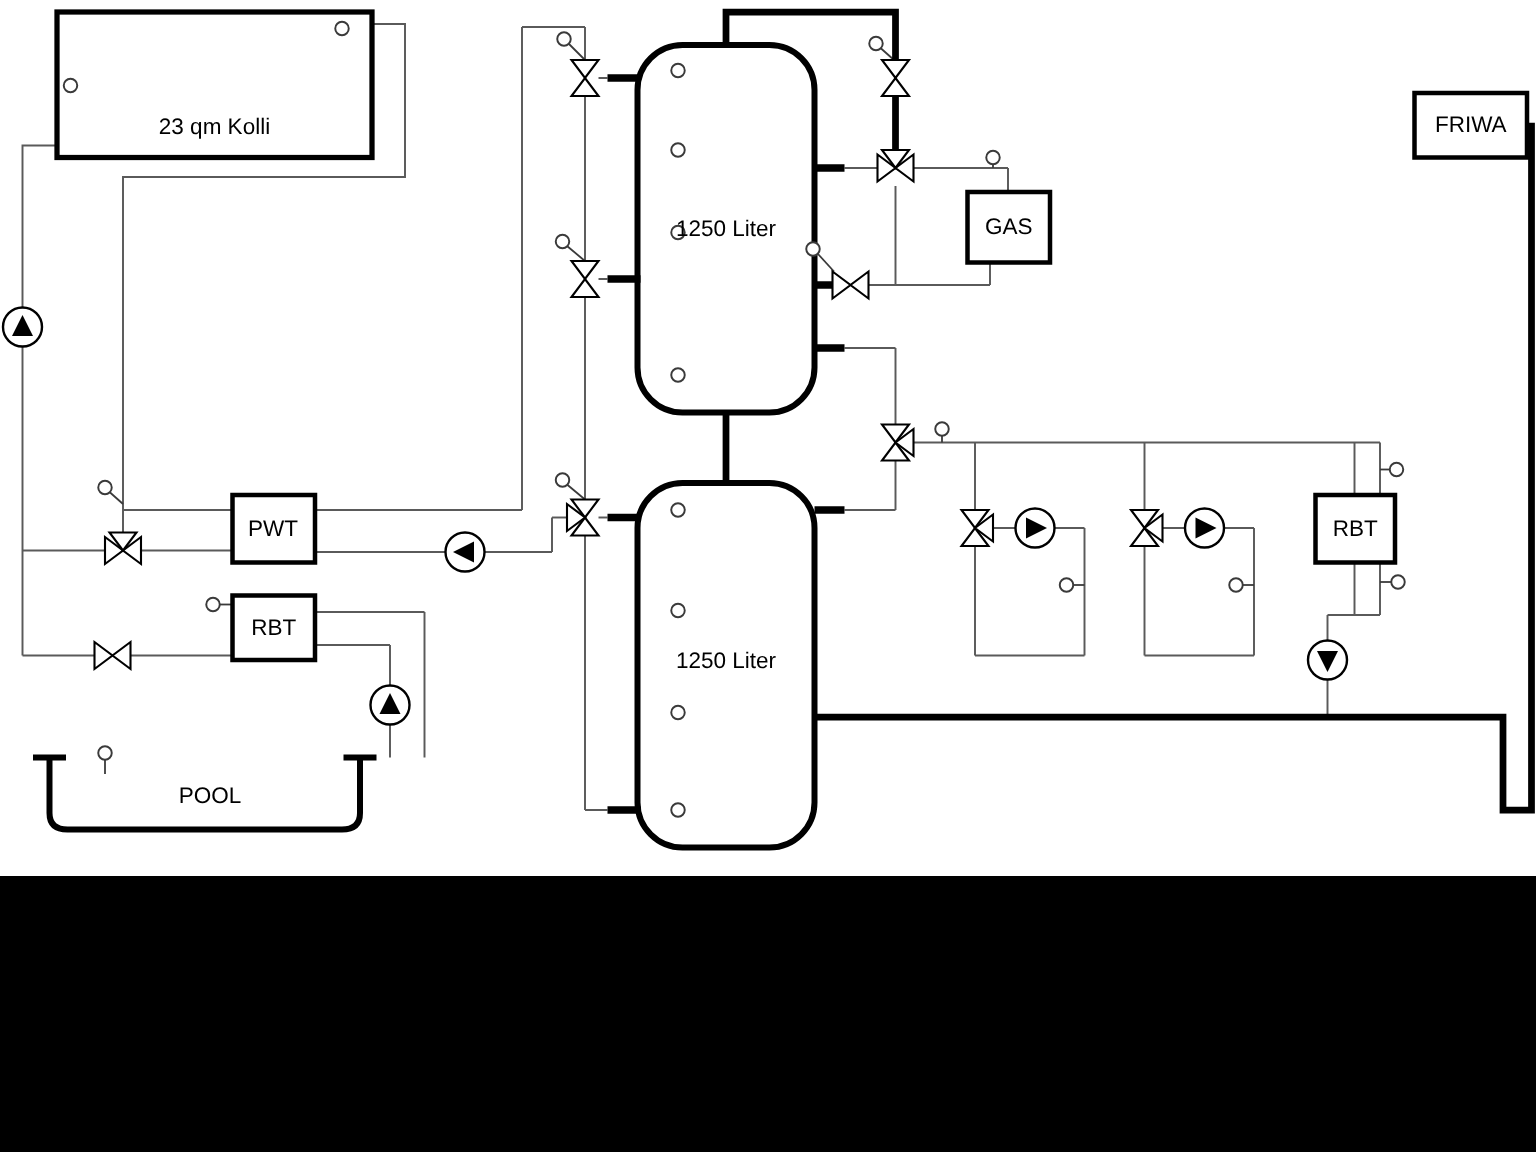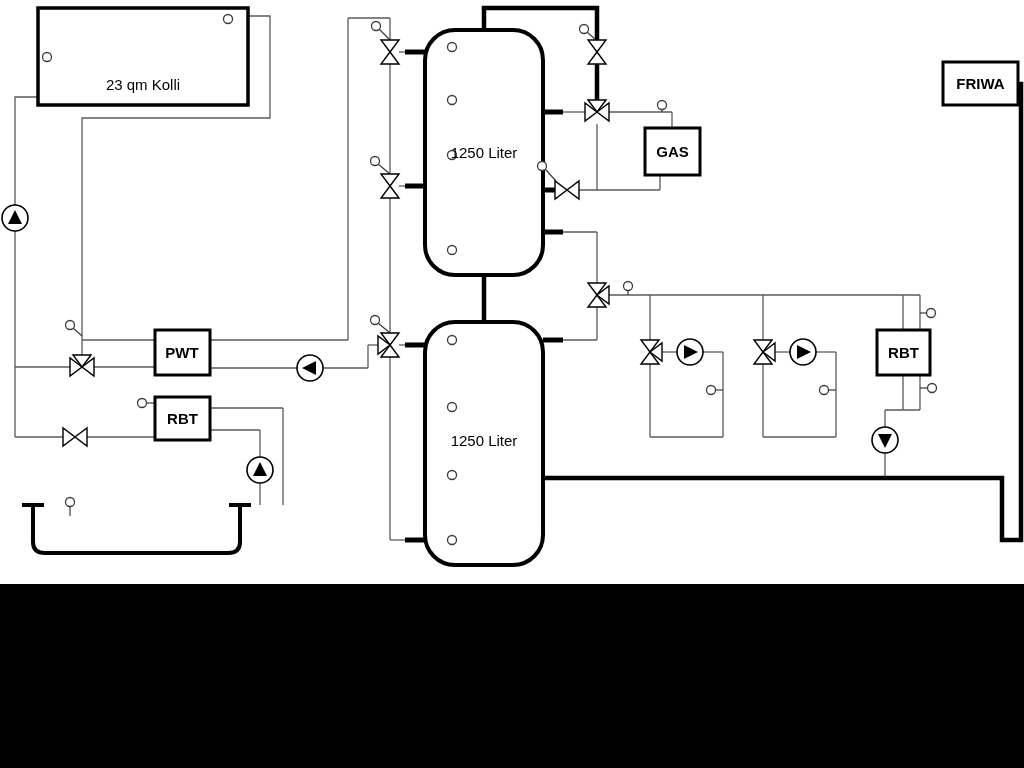--- a/index.html
+++ b/index.html
@@ -8,21 +8,21 @@
     overflow:hidden; font-family:"Liberation Sans", sans-serif;padding-left:36px;
   }
   .footer-bar {
     position:absolute; left:0; top:584px; width:1024px; height:184px; background:#000;
   }
   svg.diagram { position:absolute; left:0; top:0; }
   .lbl {
     position:absolute; font-size:15px; color:#000; text-align:center; line-height:1;
     white-space:nowrap;
   }
-  .b { font-weight:bold; }
+  .b { font-weight:normal; }
 </style>
 </head>
 <body>
 
 <div class="stage">
 
 <svg class="diagram" width="1024" height="585" viewBox="0 0 1024 585">
 
   <defs>
 
@@ -241,15 +241,16 @@
 </svg>
 
   <div class="lbl" style="left:38px; top:77px; width:210px;">23 qm Kolli</div>
   <div class="lbl" style="left:425px; top:145px; width:118px;">1250 Liter</div>
   <div class="lbl" style="left:425px; top:433px; width:118px;">1250 Liter</div>
   <div class="lbl b" style="left:645px; top:144px; width:55px;text-align:center;">GAS</div>
   <div class="lbl b" style="left:943px; top:76px; width:75px;">FRIWA</div>
   <div class="lbl b" style="left:155px; top:345px; width:54px;">PWT</div>
   <div class="lbl b" style="left:155px; top:411px; width:55px;">RBT</div>
   <div class="lbl b" style="left:877px; top:345px; width:53px;">RBT</div>
+  <div class="lbl" style="left:35px; top:523px; width:210px;">POOL</div>
 
   <div class="footer-bar"></div>
 </div>
 
 </body></html>

